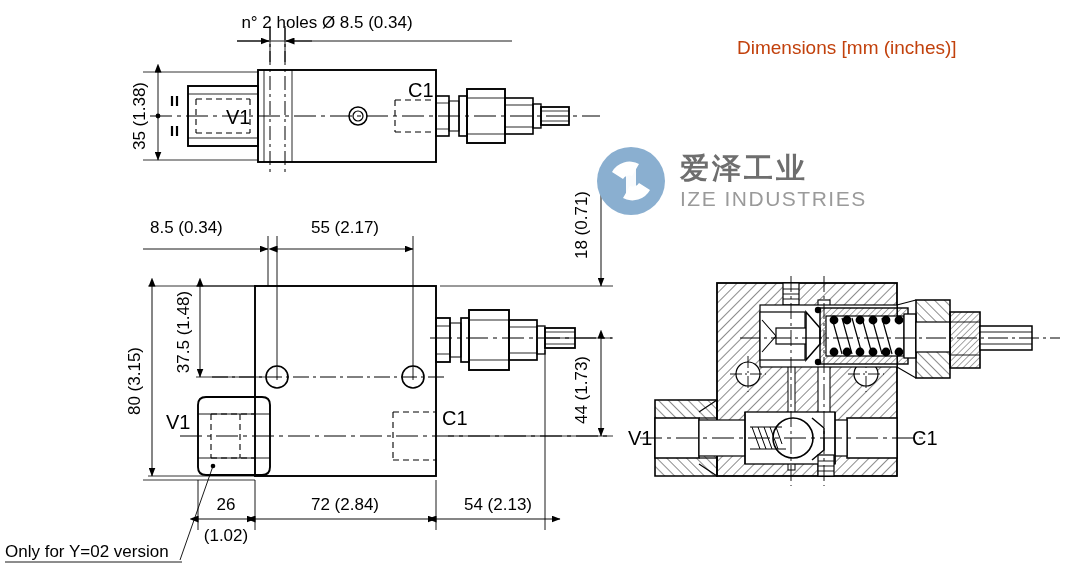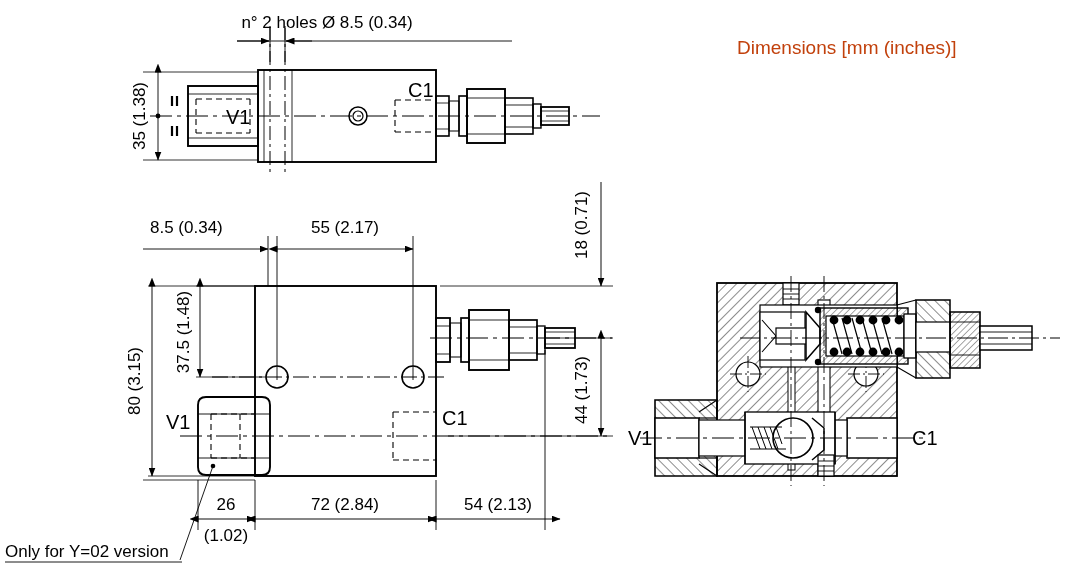--- a/index.html
+++ b/index.html
@@ -381,14 +381,29 @@
 
       <text x="5" y="557" font-size="17">Only for Y=02 version</text>
 
       <text x="628" y="445" font-size="20">V1</text>
       <text x="912" y="445" font-size="20">C1</text>
     </g>
   </svg>
 
   <div id="title" class="lbl">Dimensions [mm (inches)]</div>
 
+  <div id="watermark">
+    <div id="wm-mark">
+      <svg width="70" height="70" viewBox="0 0 70 70">
+        <circle cx="35" cy="35" r="34" fill="#8aafd0"></circle>
+        <path d="M16,26 a20,20 0 0 1 27,-8 l-7,12 a7,7 0 0 0 -9,3 z" fill="#ffffff"></path>
+        <path d="M54,44 a20,20 0 0 1 -27,8 l7,-12 a7,7 0 0 0 9,-3 z" fill="#ffffff"></path>
+        <path d="M30,18 l10,0 l0,34 l-10,0 z" fill="#ffffff" opacity="0.95"></path>
+        <path d="M29,17 l11,0 l0,6 l-5,0 l0,28 l-6,0 z" fill="#8aafd0" opacity="0.0"></path>
+      </svg>
+    </div>
+    <div id="wm-text">
+      <div id="wm-cn">爱泽工业</div>
+      <div id="wm-en">IZE INDUSTRIES</div>
+    </div>
+  </div>
 
 </div>
 
 </body></html>

